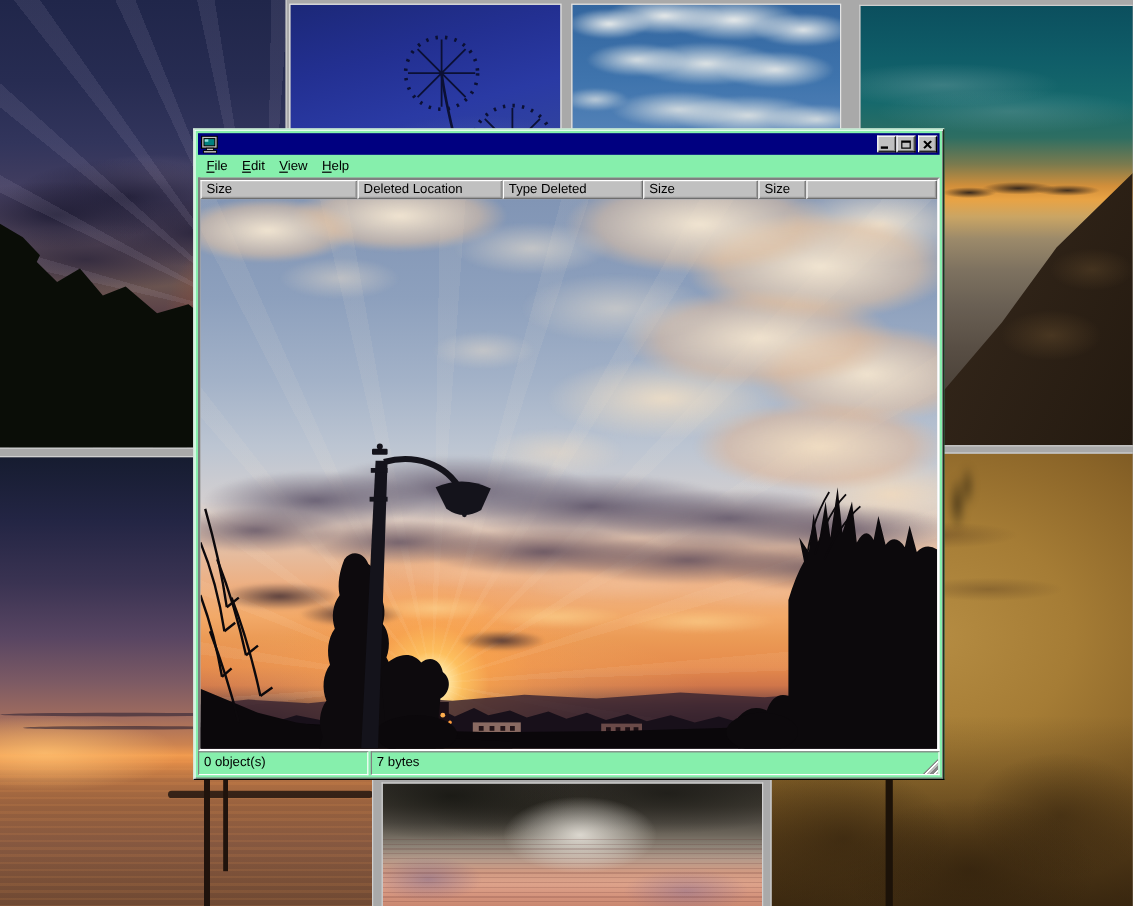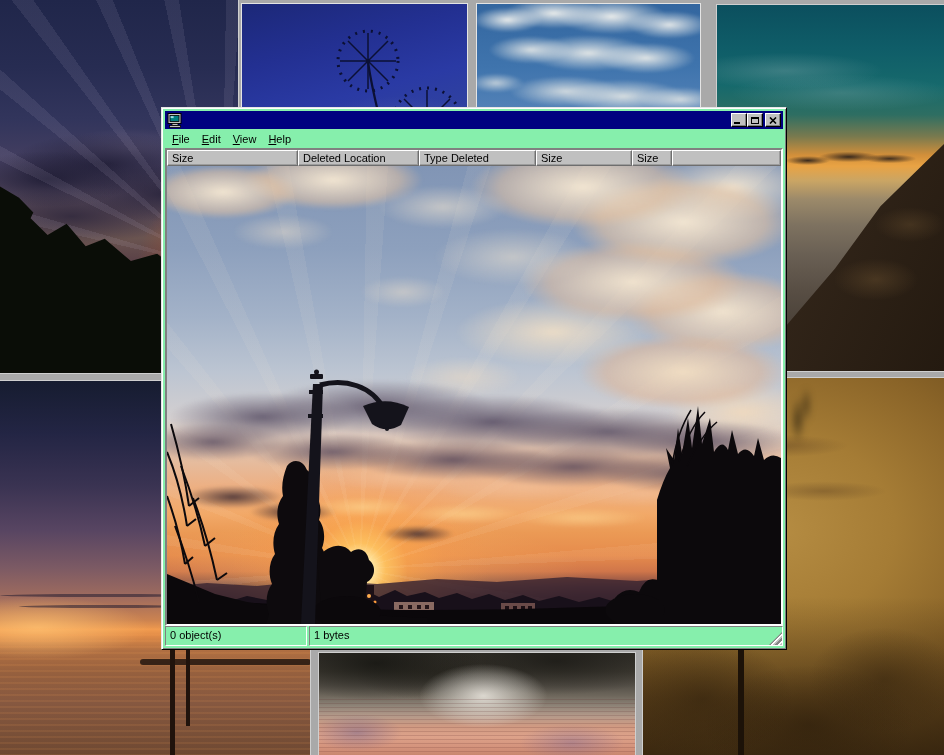--- a/index.html
+++ b/index.html
@@ -328,18 +328,18 @@
         </g>
       </svg>
     </div>
   </div>
 
   <div class="statusbar">
     <div class="spanel s1">
       <span>0 object(s)</span>
     </div>
     <div class="spanel s2">
-      <span>1 bytes</span>
+      <span>7 bytes</span>
     </div>
     <div class="grip"></div>
   </div>
 
 </div>
 
 </body></html>

